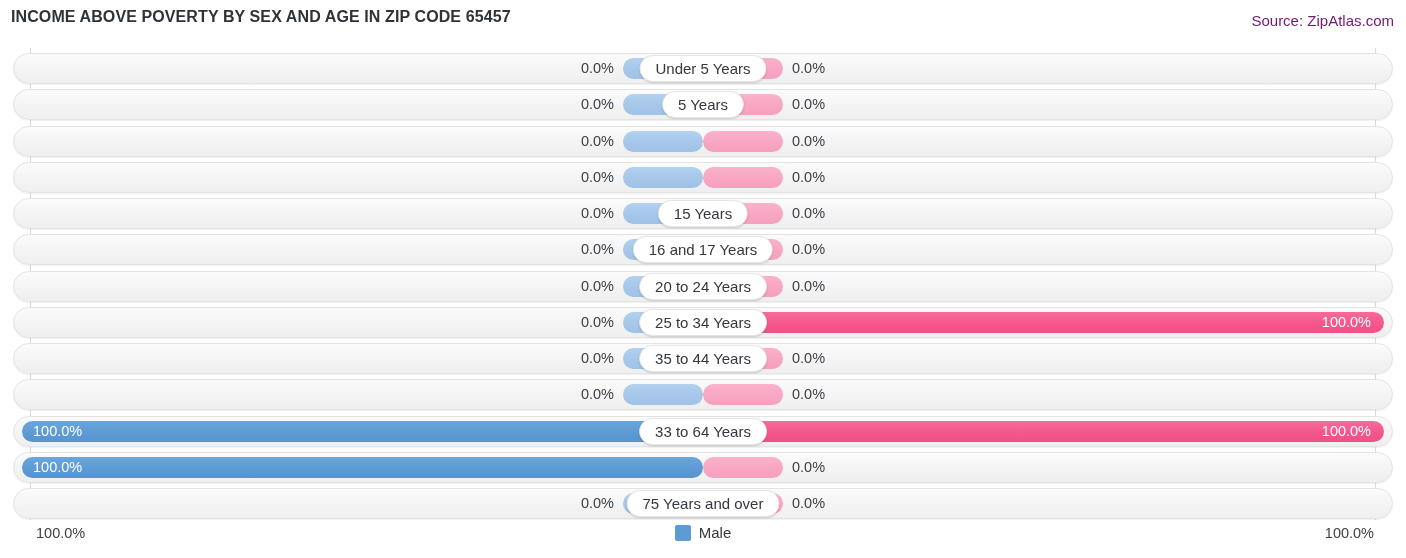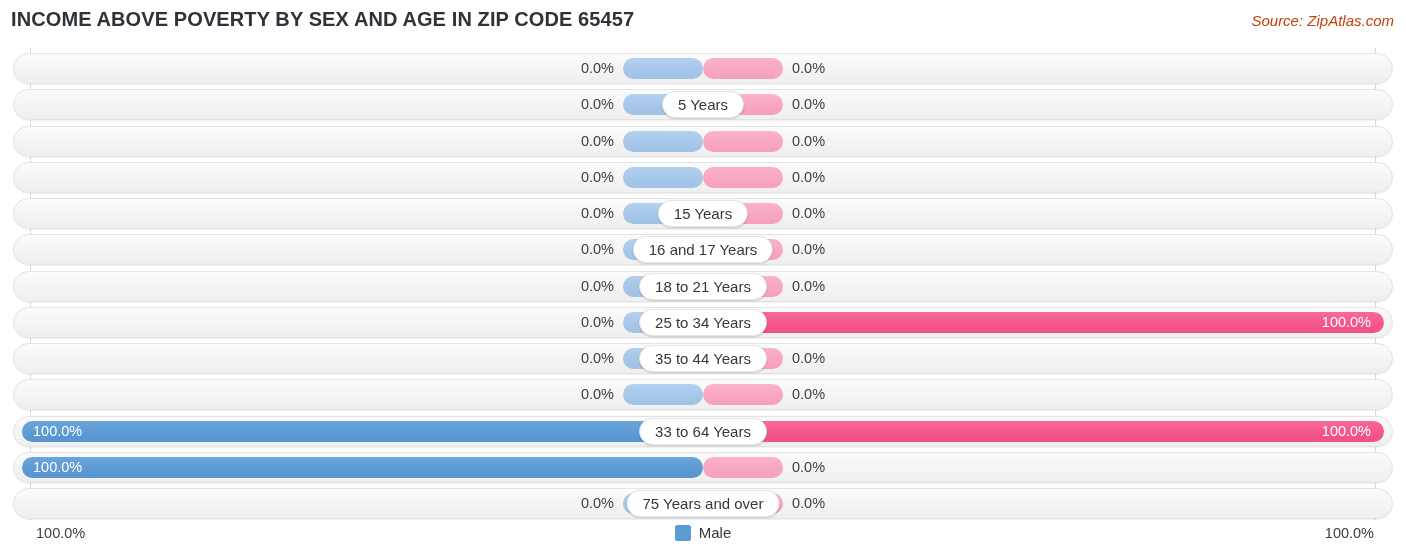--- a/index.html
+++ b/index.html
@@ -13,32 +13,31 @@
     width: 1406px;
     height: 558px;
     background: #ffffff;
     overflow: hidden;
   }
 
   
   #title {
     position: absolute;
     left: 11px; top: 8px;
-    font-size: 20px;
+    font-size: 16px;
     font-weight: 600;
     letter-spacing: .1px;
     color: #2d3338;
     white-space: nowrap;
   }
   #source {
     position: absolute;
     right: 12px; top: 12px;
     font-size: 15px;
-    font-style: italic;
-    color: #c2410c;
+    color: #701a75;
     white-space: nowrap;
   }
 
   
   #plot {
     position: absolute;
     left: 0; top: 48px;
     width: 1406px;
     height: 472px;
   }
@@ -191,20 +190,21 @@
         <div class="half half-left">
           <div class="bar bar-left bar-male-light" style="width: 80px;">
             <span class="val val-outside-left">0.0%</span>
           </div>
         </div>
         <div class="half half-right">
           <div class="bar bar-right bar-female-light" style="width: 80px;">
             <span class="val val-outside-right">0.0%</span>
           </div>
         </div>
+        <div class="pill">Under 5 Years</div>
       </div>
       <div class="row" style="top: 41.25px;">
         <div class="track"></div>
         <div class="half half-left">
           <div class="bar bar-left bar-male-light" style="width: 80px;">
             <span class="val val-outside-left">0.0%</span>
           </div>
         </div>
         <div class="half half-right">
           <div class="bar bar-right bar-female-light" style="width: 80px;">
@@ -272,21 +272,21 @@
         <div class="half half-left">
           <div class="bar bar-left bar-male-light" style="width: 80px;">
             <span class="val val-outside-left">0.0%</span>
           </div>
         </div>
         <div class="half half-right">
           <div class="bar bar-right bar-female-light" style="width: 80px;">
             <span class="val val-outside-right">0.0%</span>
           </div>
         </div>
-        <div class="pill">18 to 21 Years</div>
+        <div class="pill">20 to 24 Years</div>
       </div>
       <div class="row" style="top: 258.75px;">
         <div class="track"></div>
         <div class="half half-left">
           <div class="bar bar-left bar-male-light" style="width: 80px;">
             <span class="val val-outside-left">0.0%</span>
           </div>
         </div>
         <div class="half half-right">
           <div class="bar bar-right bar-female-full" style="width: 681px;">

